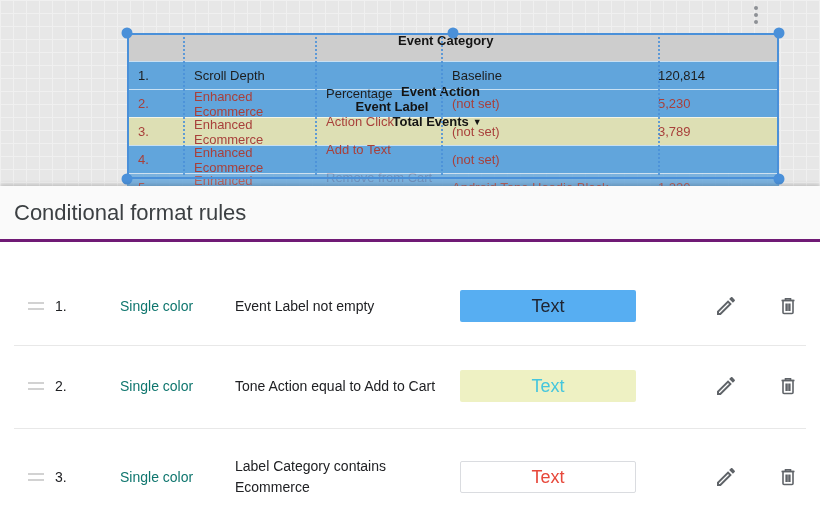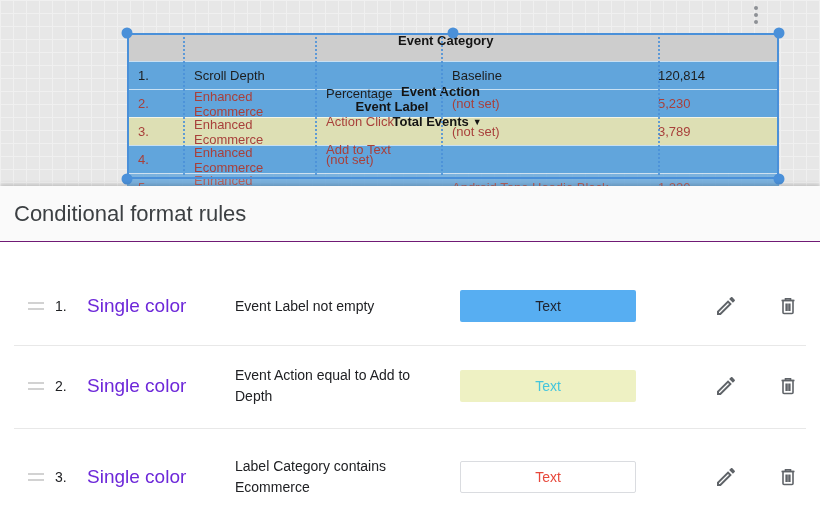--- a/index.html
+++ b/index.html
@@ -42,36 +42,36 @@
     border:2px solid #4a90d9; pointer-events:none; }
   .col-sep { position:absolute; top:33px; height:146px; width:0;
     border-left:2px dotted #4a90d9; opacity:.85; pointer-events:none; }
   .handle { position:absolute; width:11px; height:11px; border-radius:50%;
     background:#4a90d9; transform:translate(-50%,-50%); cursor:grab; }
 
   
   .panel { position:absolute; left:0; top:186px; width:820px; height:338px;
     background:#ffffff; box-shadow:0 -1px 5px rgba(0,0,0,.22); }
   .panel-titlebar { position:absolute; left:0; top:0; width:820px; height:56px;
-    background:#fafafa; border-bottom:1px solid #701a75; }
+    background:#fafafa; border-bottom:3px solid #701a75; }
   .panel-title { position:absolute; left:14px; top:50%; transform:translateY(-50%);
     font-size:22px; color:#3c4043; }
   .rule-divider { position:absolute; left:14px; width:792px; height:0;
     border-top:1px solid #e8e8e8; }
   .rule-row { position:absolute; left:0; width:820px; height:56px; }
   .rule-row > * { position:absolute; top:50%; transform:translateY(-50%); }
   .drag-handle { left:28px; width:16px; height:8px; display:flex;
     flex-direction:column; justify-content:space-between; cursor:grab; }
   .drag-handle i { display:block; width:16px; height:2px; background:#d2d2d2; }
   .rule-idx  { left:55px;  font-size:14px; color:#202124; }
-  .rule-type { left:87px; font-size:19px; color:#6d28d9; }
+  .rule-type { left:120px; font-size:14px; color:#0f766e; }
   .rule-cond { left:235px; width:215px; font-size:14px; color:#202124; line-height:21px; }
   .swatch { left:460px; width:176px; height:32px; border-radius:2px;
     display:flex; align-items:center; justify-content:center;
-    font-size:14px; cursor:pointer; }
+    font-size:18px; cursor:pointer; }
   .icon-btn { width:24px; height:24px; cursor:pointer; }
   .icon-edit  { left:714px; }
   .icon-trash { left:776px; }
 </style>
 </head>
 <body>
 
 <div class="canvas">
 
   <div class="kebab">
@@ -109,20 +109,21 @@
       <div class="c-num">3.</div>
       <div class="c-cat">Enhanced Ecommerce</div>
       <div class="c-act">Add to Text</div>
       <div class="c-lab">(not set)</div>
       <div class="c-tot">3,789</div>
     </div>
 
     <div class="trow r-blue t-red">
       <div class="c-num">4.</div>
       <div class="c-cat">Enhanced Ecommerce</div>
+      <div class="c-act">Remove from Cart</div>
       <div class="c-lab">(not set)</div>
     </div>
 
     <div class="trow r-blue t-red r-clipped">
       <div class="c-num">5.</div>
       <div class="c-cat">Enhanced Ecommerce</div>
       <div class="c-act">Quickview Click</div>
       <div class="c-lab">Android Tone Hoodie Black</div>
       <div class="c-tot">1,220</div>
     </div>
@@ -165,21 +166,21 @@
 
   <div class="rule-divider" style="top:159px;"></div>
 
   <div class="rule-row" style="top:172px;">
     <div class="drag-handle">
         <i></i>
         <i></i>
       </div>
     <div class="rule-idx">2.</div>
     <div class="rule-type">Single color</div>
-    <div class="rule-cond">Event Action equal to Add to Depth</div>
+    <div class="rule-cond">Tone Action equal to Add to Cart</div>
     <div class="swatch" style="background: rgb(238, 241, 195); color: rgb(69, 198, 221);">Text</div>
     <svg class="icon-btn icon-edit" viewBox="0 0 24 24">
       <path fill="#5f6368" d="M14.06 9.02l.92.92L5.92 19H5v-.92l9.06-9.06m3.6-6.02c-.25 0-.51.1-.7.29l-1.83 1.83 3.75 3.75 1.83-1.83c.39-.39.39-1.02 0-1.41l-2.34-2.34c-.2-.2-.45-.29-.71-.29zm-3.6 3.19L3 17.25V21h3.75L17.81 9.94l-3.75-3.75z"></path>
     </svg>
     <svg class="icon-btn icon-trash" viewBox="0 0 24 24" fill="none" stroke="#5f6368" stroke-width="1.6">
       <path d="M7 6.5h10v12a1 1 0 0 1-1 1H8a1 1 0 0 1-1-1z"></path>
       <path d="M5.5 6.5h13M9.5 6.5V4.8h5v1.7M10.2 9.5v7.5M12 9.5v7.5M13.8 9.5v7.5"></path>
     </svg>
   </div>
 

